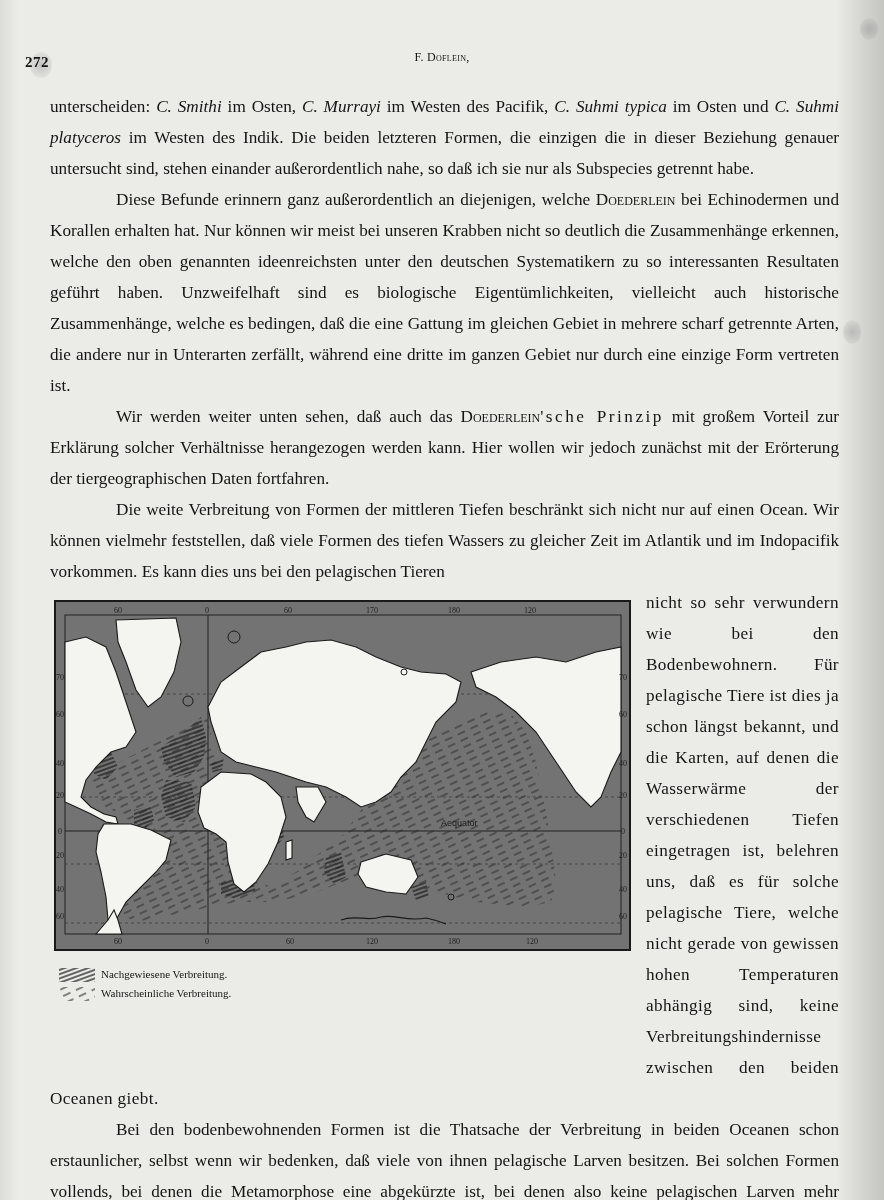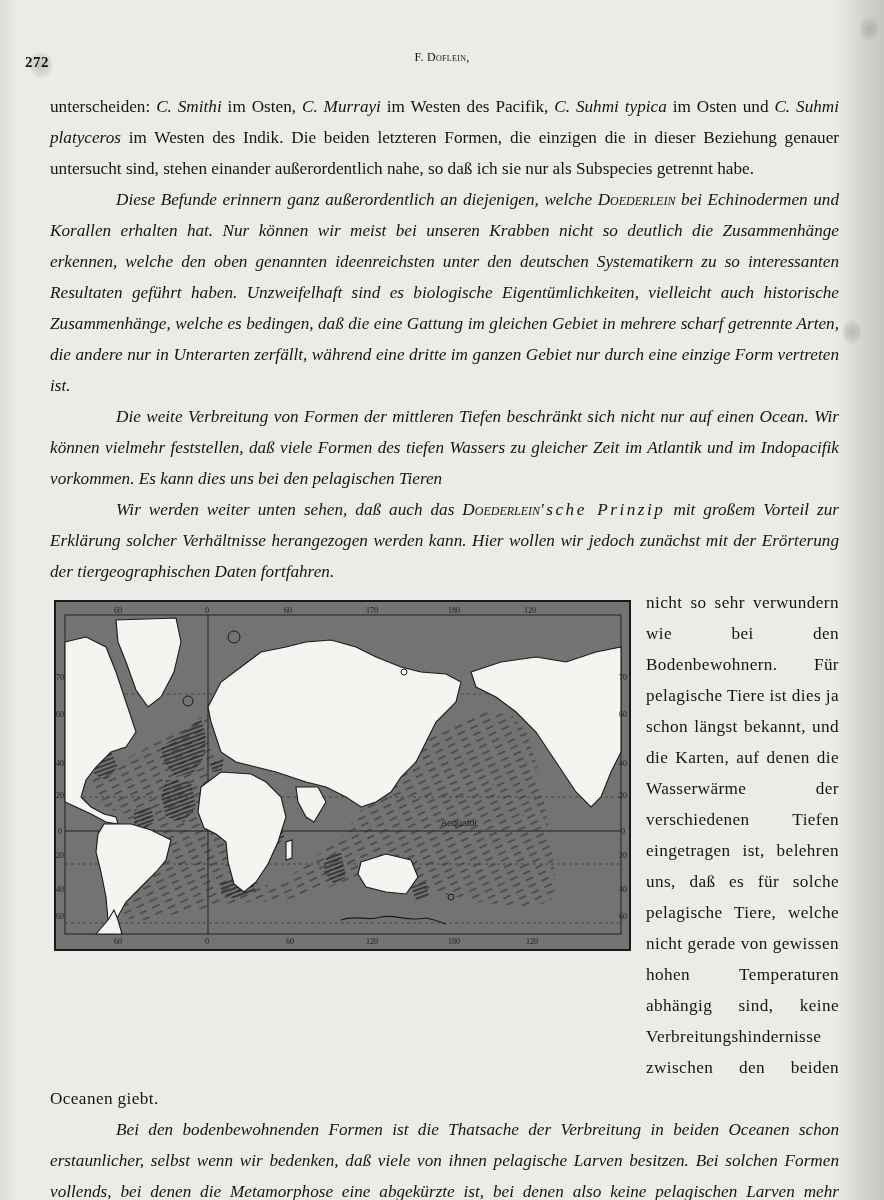--- a/index.html
+++ b/index.html
@@ -24,21 +24,21 @@
   .page-number { position: absolute; left: 25px; top: 6px; font-size: 15px; font-weight: bold; letter-spacing: 0.5px; }
   .running-head { position: absolute; left: 0; width: 884px; text-align: center; top: 2px; font-size: 12px; font-variant: small-caps; letter-spacing: 0.3px; }
 
   .body-text {
     position: absolute; left: 50px; top: 91px; width: 789px;
     font-size: 17.2px; line-height: 31px; text-align: justify;
     font-family: "Liberation Serif", serif;
     font-stretch: condensed;
   }
   .body-text p { margin: 0; }
-  .indent { text-indent: 66px; font-style: italic; }
+  .indent { text-indent: 66px; }
   .sc { font-variant: small-caps; }
   .spaced { letter-spacing: 2.5px; }
   em { font-style: italic; }
 
   .figure {
     float: left; width: 575px; height: 472px; margin: 6px 22px 0 -1px;
     position: relative;
   }
   .map-frame {
     position: absolute; left: 5px; top: 7px; width: 577px; height: 351px;
@@ -65,23 +65,23 @@
 <div class="header">
   <span class="page-number">272</span>
   <span class="running-head">F. Doflein,</span>
 </div>
 
 <div class="body-text">
   <p><span>unterscheiden: </span><em>C. Smithi</em><span> im Osten, </span><em>C. Murrayi</em><span> im Westen des Pacifik, </span><em>C. Suhmi typica</em><span> im Osten und </span><em>C. Suhmi platyceros</em><span> im Westen des Indik. Die beiden letzteren Formen, die einzigen die in dieser Beziehung genauer untersucht sind, stehen einander außerordentlich nahe, so daß ich sie nur als Subspecies getrennt habe.</span></p>
 
   <p class="indent"><span>Diese Befunde erinnern ganz außerordentlich an diejenigen, welche </span><span class="sc">Doederlein</span><span> bei Echinodermen und Korallen erhalten hat. Nur können wir meist bei unseren Krabben nicht so deutlich die Zusammenhänge erkennen, welche den oben genannten ideenreichsten unter den deutschen Systematikern zu so interessanten Resultaten geführt haben. Unzweifelhaft sind es biologische Eigentümlichkeiten, vielleicht auch historische Zusammenhänge, welche es bedingen, daß die eine Gattung im gleichen Gebiet in mehrere scharf getrennte Arten, die andere nur in Unterarten zerfällt, während eine dritte im ganzen Gebiet nur durch eine einzige Form vertreten ist.</span></p>
 
+  <p class="indent"><span>Wir werden weiter unten sehen, daß auch das </span><span class="sc">Doederlein</span><span class="spaced">'sche Prinzip</span><span> mit großem Vorteil zur Erklärung solcher Verhältnisse herangezogen werden kann. Hier wollen wir jedoch zunächst mit der Erörterung der tiergeographischen Daten fortfahren.</span></p>
+
   <p class="indent"><span>Die weite Verbreitung von Formen der mittleren Tiefen beschränkt sich nicht nur auf einen Ocean. Wir können vielmehr feststellen, daß viele Formen des tiefen Wassers zu gleicher Zeit im Atlantik und im Indopacifik vorkommen. Es kann dies uns bei den pelagischen Tieren</span></p>
-
-  <p class="indent"><span>Wir werden weiter unten sehen, daß auch das </span><span class="sc">Doederlein</span><span class="spaced">'sche Prinzip</span><span> mit großem Vorteil zur Erklärung solcher Verhältnisse herangezogen werden kann. Hier wollen wir jedoch zunächst mit der Erörterung der tiergeographischen Daten fortfahren.</span></p>
 
   <div class="figure">
     <div class="map-frame">
       <svg width="573" height="347" viewBox="0 0 573 347">
         <defs>
           <pattern id="hatchDashed" width="14" height="7" patternUnits="userSpaceOnUse" patternTransform="rotate(-25)">
             <line x1="0" y1="3" x2="8" y2="3" stroke="#2a2a2a" stroke-width="1.1"></line>
           </pattern>
           <pattern id="hatchDense" width="4" height="4" patternUnits="userSpaceOnUse" patternTransform="rotate(-20)">
             <line x1="0" y1="2" x2="4" y2="2" stroke="#1a1a1a" stroke-width="1.3"></line>
@@ -172,19 +172,33 @@
           <text x="563" y="196">20</text>
           <text x="565" y="232">0</text>
           <text x="563" y="256">20</text>
           <text x="563" y="290">40</text>
           <text x="563" y="317">60</text>
         </g>
         <text x="385" y="224" font-family="Liberation Sans, sans-serif" font-size="9" fill="#1a1a1a">Aequator</text>
       </svg>
     </div>
 
+    <div class="legend">
+      <div class="legend-row">
+        <svg class="legend-swatch" width="36" height="14">
+          <rect width="36" height="14" fill="url(#hatchDense)"></rect>
+        </svg>
+        <span>Nachgewiesene Verbreitung.</span>
+      </div>
+      <div class="legend-row">
+        <svg class="legend-swatch" width="36" height="14">
+          <rect width="36" height="14" fill="url(#hatchDashed)"></rect>
+        </svg>
+        <span>Wahrscheinliche Verbreitung.</span>
+      </div>
+    </div>
 
   </div>
 
   <p class="narrow narrow-col" style="margin-top:0;"><span>nicht so sehr verwundern wie bei den Bodenbewohnern. Für pelagische Tiere ist dies ja schon längst bekannt, und die Karten, auf denen die Wasserwärme der verschiedenen Tiefen eingetragen ist, belehren uns, daß es für solche pelagische Tiere, welche nicht gerade von gewissen hohen Temperaturen abhängig sind, keine Verbreitungshindernisse zwischen den beiden Oceanen giebt.</span></p>
 
   <p class="indent"><span>Bei den bodenbewohnenden Formen ist die Thatsache der Verbreitung in beiden Oceanen schon erstaunlicher, selbst wenn wir bedenken, daß viele von ihnen pelagische Larven besitzen. Bei solchen Formen vollends, bei denen die Metamorphose eine abgekürzte ist, bei denen also keine pelagischen Larven mehr vorkommen, verstehen wir die weite Verbreitung nur, wenn wir sehr große Zeiträume ihres Aufenthaltes in der Tiefsee annehmen.</span></p>
 </div>
 
 </body></html>

